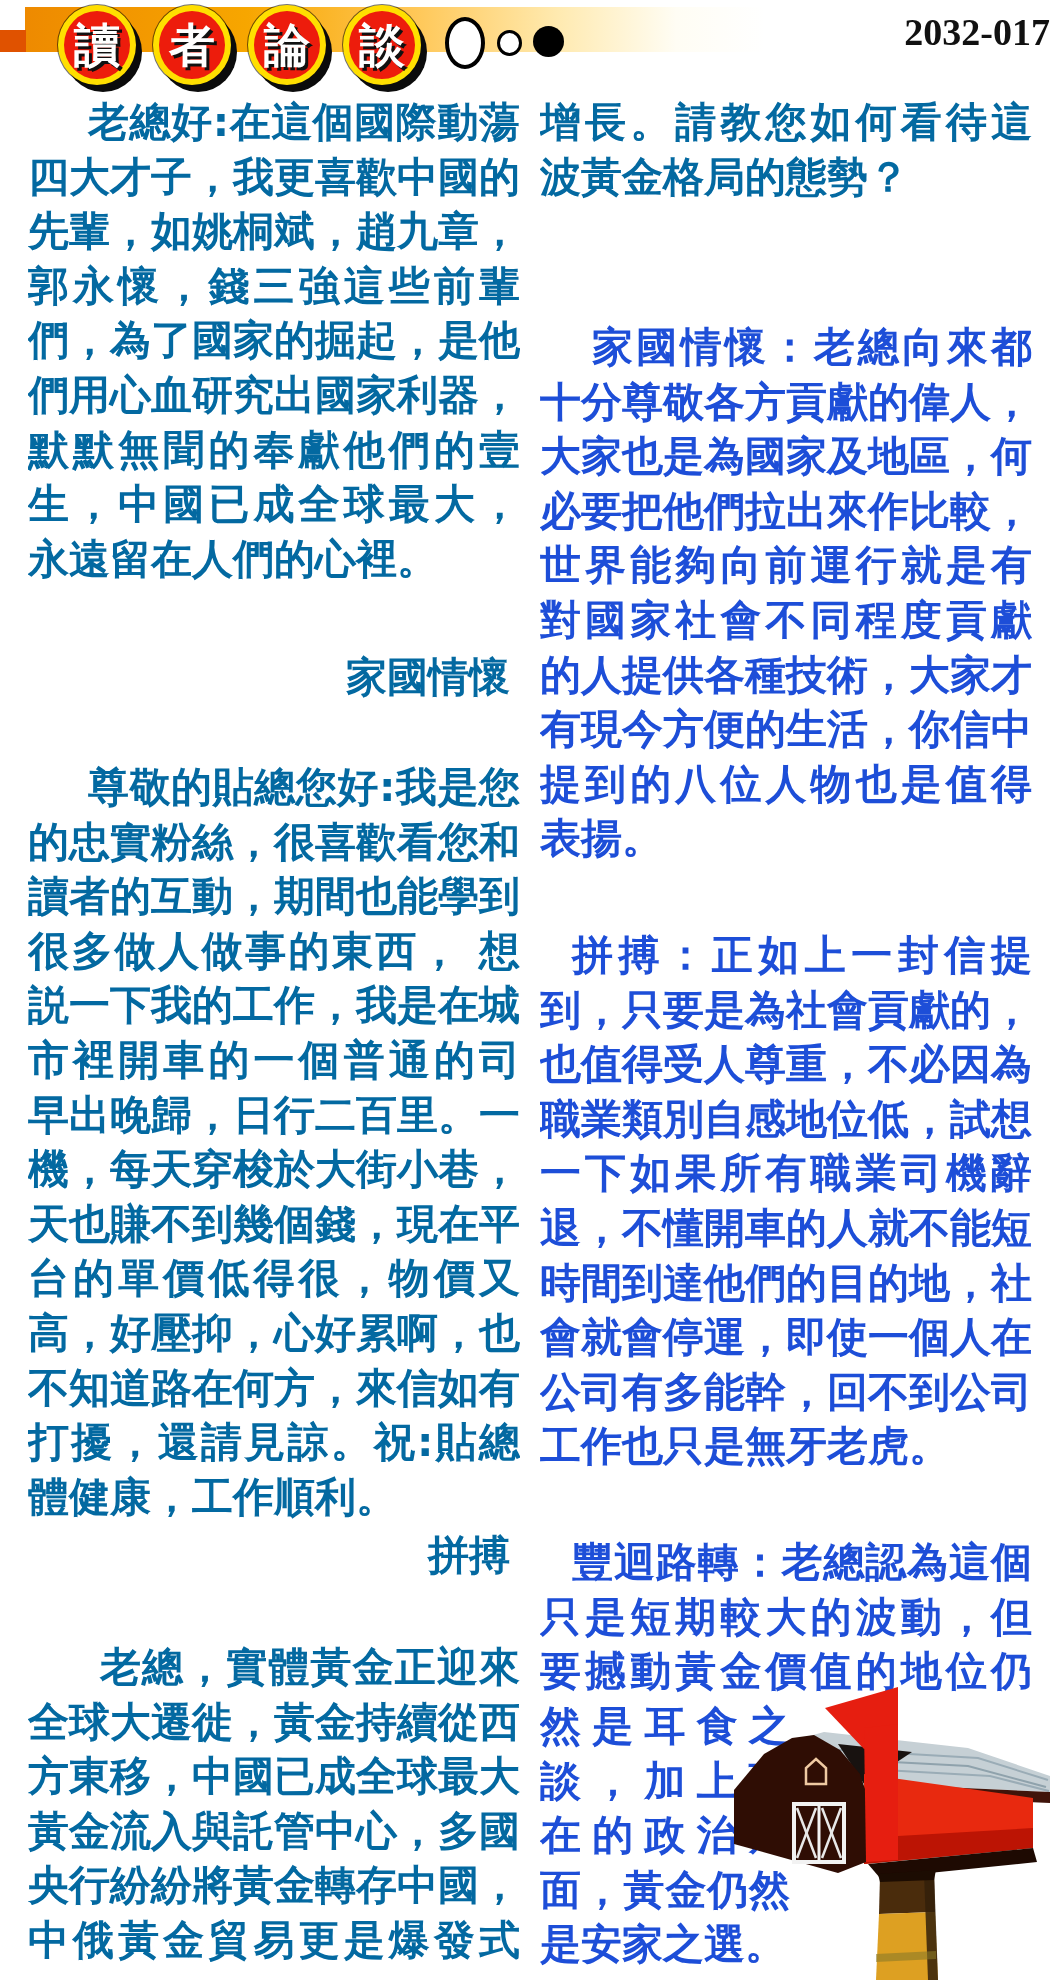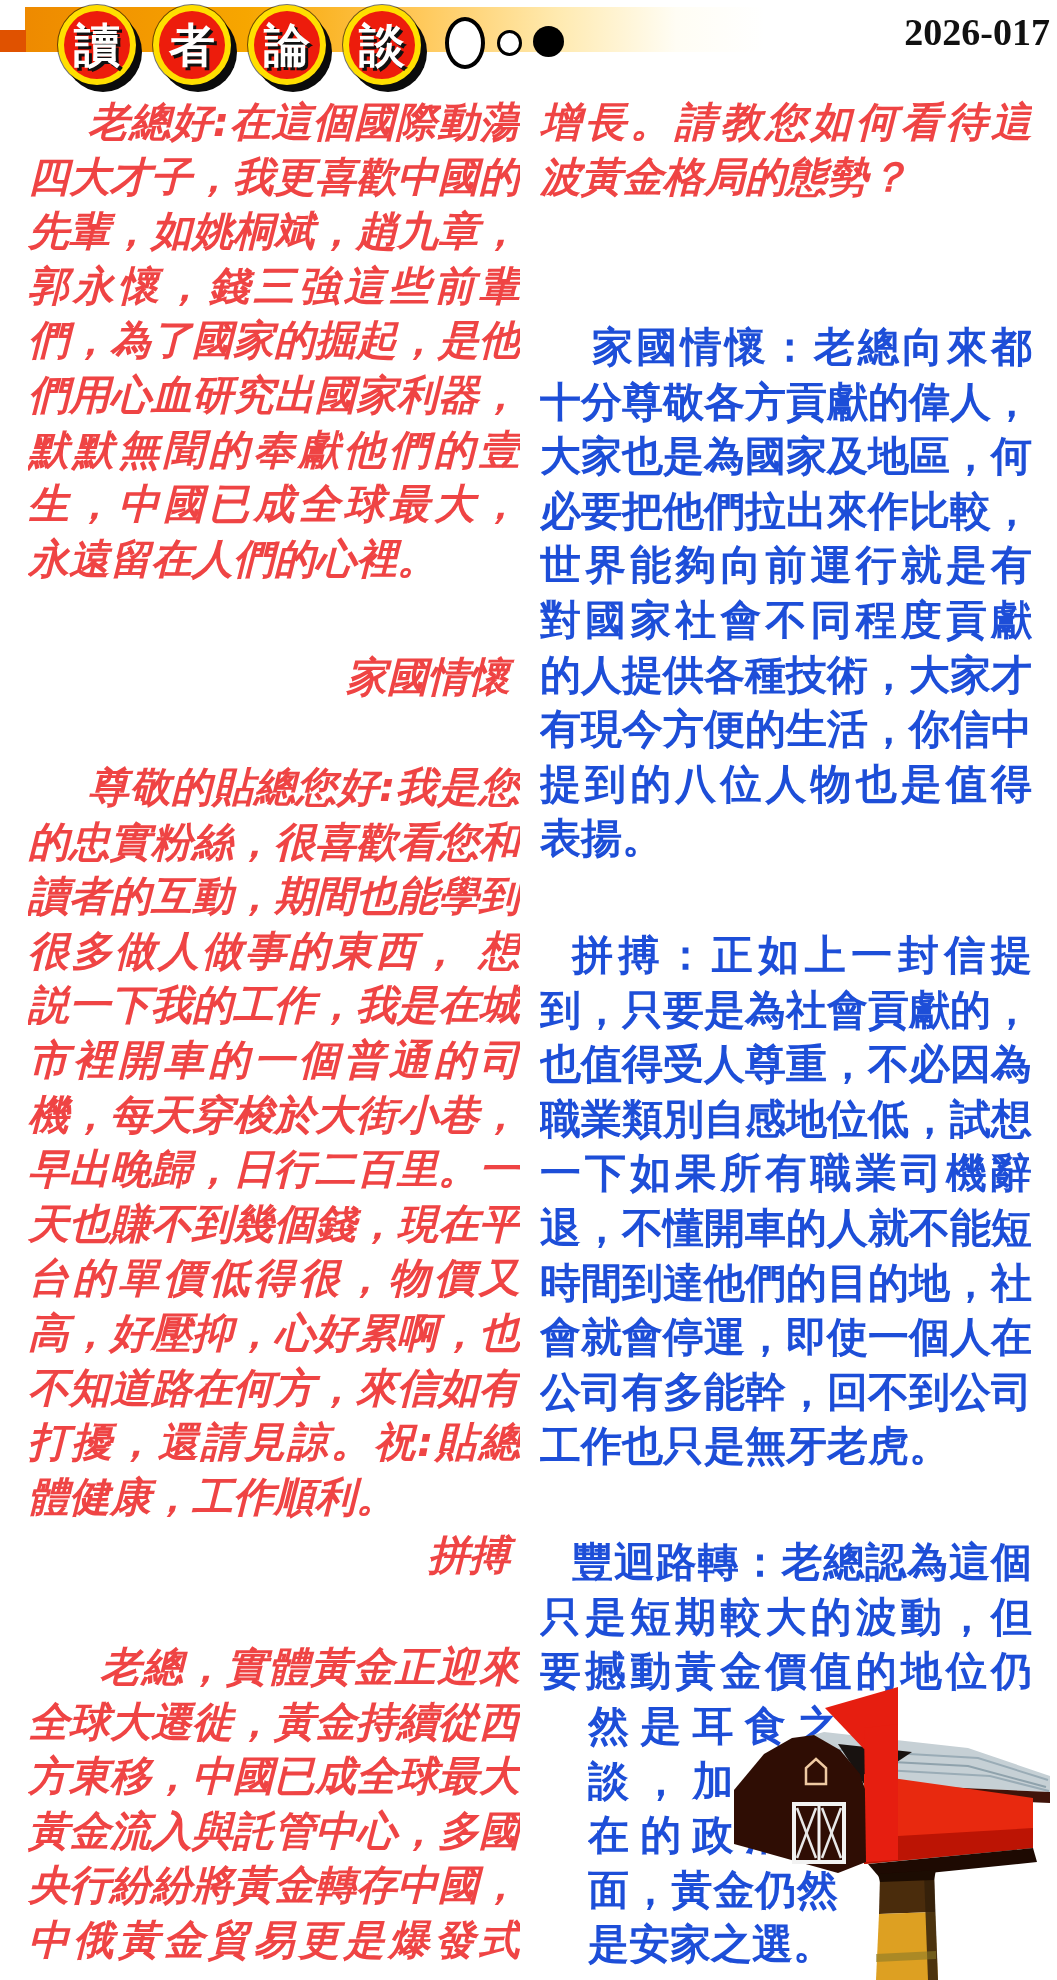--- a/index.html
+++ b/index.html
@@ -18,28 +18,28 @@
   .dot-big{position:absolute;left:445px;top:17px;width:40px;height:52px;border-radius:50%;
            background:#fff;border:4px solid #000;box-sizing:border-box;}
   .dot-small{position:absolute;left:497px;top:30px;width:25px;height:26px;border-radius:50%;
            background:#fff;border:3px solid #000;box-sizing:border-box;}
   .dot-black{position:absolute;left:533px;top:26px;width:31px;height:31px;border-radius:50%;
            background:#000;}
   .issue{position:absolute;left:880px;top:10px;width:170px;text-align:right;
          font-family:"Liberation Serif",serif;font-weight:700;font-size:38px;color:#111;}
   
   .para{position:absolute;width:492px;}
-  .narrow{width:250px;margin-left:48px;}
+  .narrow{width:250px;}
   .ln{height:54.6px;line-height:54.6px;font-size:41px;font-weight:bold;
       letter-spacing:0px;overflow:hidden;
       text-align:justify;text-align-last:justify;}
   .last{text-align:center;text-align-last:left;}
   .sig{position:absolute;width:492px;height:55px;line-height:55px;font-size:41px;font-weight:bold;
        text-align:right;padding-right:10px;box-sizing:border-box;}
-  .red{color:#ef4444;font-style:italic;}
+  .red{color:#0369a1;}
   .blk{color:#1d4ed8;}
   .ind60{text-indent:60px;}
   .ind72{text-indent:72px;}
   .ind52{text-indent:52px;}
   .ind32{text-indent:32px;}
   .colL{left:28px;}
   .colR{left:540px;}
   .mailbox{position:absolute;left:728px;top:1578px;width:330px;height:402px;}
 </style>
 </head>
@@ -60,21 +60,21 @@
       <span>論</span>
     </div>
   <div class="medal" style="left:343px">
       <span>談</span>
     </div>
 
   <div class="dot-big"></div>
   <div class="dot-small"></div>
   <div class="dot-black"></div>
 
-  <div class="issue">2026-017</div>
+  <div class="issue">2032-017</div>
 
   <div class="para colL red" style="top:95px">
     <div class="ln ind60">老總好:在這個國際動蕩</div>
     <div class="ln">四大才子，我更喜歡中國的</div>
     <div class="ln">先輩，如姚桐斌，趙九章，</div>
     <div class="ln">郭永懷，錢三強這些前輩</div>
     <div class="ln">們，為了國家的掘起，是他</div>
     <div class="ln">們用心血研究出國家利器，</div>
     <div class="ln">默默無聞的奉獻他們的壹</div>
     <div class="ln">生，中國已成全球最大，</div>
@@ -82,22 +82,22 @@
   </div>
   <div class="sig colL red" style="top:650px">家國情懷</div>
 
   <div class="para colL red" style="top:760px">
     <div class="ln ind60">尊敬的貼總您好:我是您</div>
     <div class="ln">的忠實粉絲，很喜歡看您和</div>
     <div class="ln">讀者的互動，期間也能學到</div>
     <div class="ln">很多做人做事的東西， 想</div>
     <div class="ln">説一下我的工作，我是在城</div>
     <div class="ln">市裡開車的一個普通的司</div>
+    <div class="ln">早出晚歸，日行二百里。一</div>
     <div class="ln">機，每天穿梭於大街小巷，</div>
-    <div class="ln">早出晚歸，日行二百里。一</div>
     <div class="ln">天也賺不到幾個錢，現在平</div>
     <div class="ln">台的單價低得很，物價又</div>
     <div class="ln">高，好壓抑，心好累啊，也</div>
     <div class="ln">不知道路在何方，來信如有</div>
     <div class="ln">打擾，還請見諒。祝:貼總身</div>
     <div class="ln last">體健康，工作順利。</div>
   </div>
   <div class="sig colL red" style="top:1528px">拼搏</div>
 
   <div class="para colL red" style="top:1640px">

